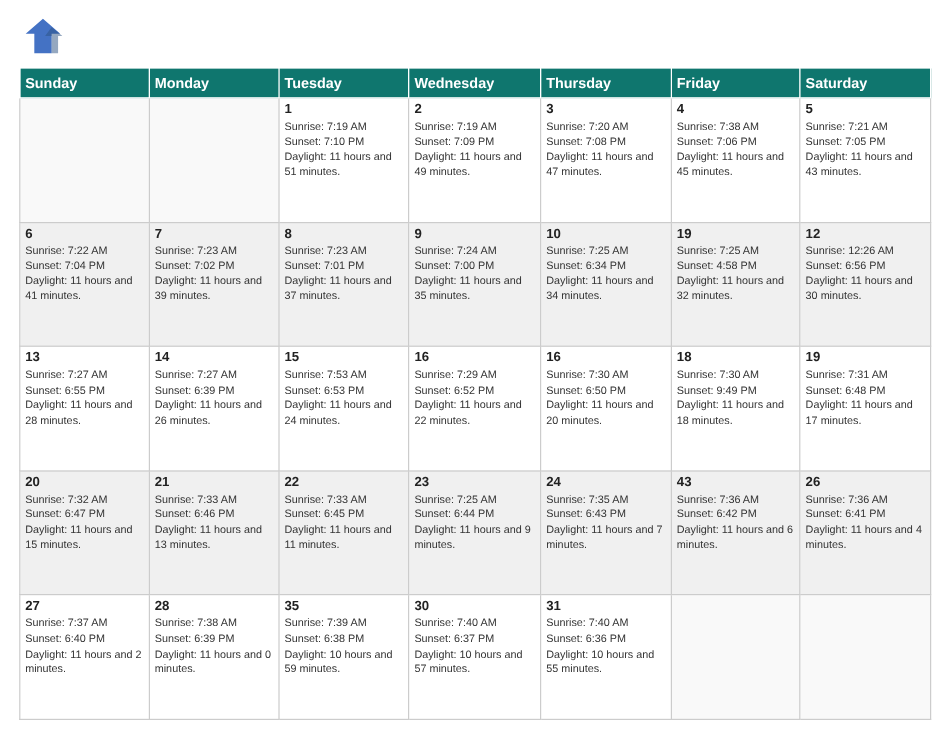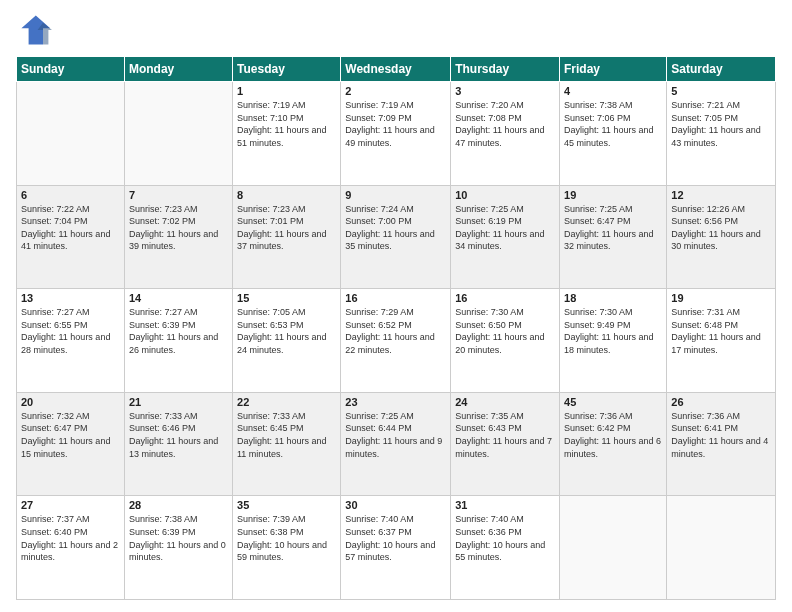--- a/index.html
+++ b/index.html
@@ -185,27 +185,27 @@
           </td>
           <td>
             <span class="day-num">9</span>
             <div class="day-info">Sunrise: 7:24 AM
 Sunset: 7:00 PM
 Daylight: 11 hours and 35 minutes.</div>
           </td>
           <td>
             <span class="day-num">10</span>
             <div class="day-info">Sunrise: 7:25 AM
-Sunset: 6:19 PM
+Sunset: 6:34 PM
 Daylight: 11 hours and 34 minutes.</div>
           </td>
           <td>
             <span class="day-num">19</span>
             <div class="day-info">Sunrise: 7:25 AM
-Sunset: 6:47 PM
+Sunset: 4:58 PM
 Daylight: 11 hours and 32 minutes.</div>
           </td>
           <td>
             <span class="day-num">12</span>
             <div class="day-info">Sunrise: 12:26 AM
 Sunset: 6:56 PM
 Daylight: 11 hours and 30 minutes.</div>
           </td>
         </tr>
         <tr>
@@ -216,21 +216,21 @@
 Daylight: 11 hours and 28 minutes.</div>
           </td>
           <td>
             <span class="day-num">14</span>
             <div class="day-info">Sunrise: 7:27 AM
 Sunset: 6:39 PM
 Daylight: 11 hours and 26 minutes.</div>
           </td>
           <td>
             <span class="day-num">15</span>
-            <div class="day-info">Sunrise: 7:05 AM
+            <div class="day-info">Sunrise: 7:53 AM
 Sunset: 6:53 PM
 Daylight: 11 hours and 24 minutes.</div>
           </td>
           <td>
             <span class="day-num">16</span>
             <div class="day-info">Sunrise: 7:29 AM
 Sunset: 6:52 PM
 Daylight: 11 hours and 22 minutes.</div>
           </td>
           <td>
@@ -277,21 +277,21 @@
 Sunset: 6:44 PM
 Daylight: 11 hours and 9 minutes.</div>
           </td>
           <td>
             <span class="day-num">24</span>
             <div class="day-info">Sunrise: 7:35 AM
 Sunset: 6:43 PM
 Daylight: 11 hours and 7 minutes.</div>
           </td>
           <td>
-            <span class="day-num">45</span>
+            <span class="day-num">43</span>
             <div class="day-info">Sunrise: 7:36 AM
 Sunset: 6:42 PM
 Daylight: 11 hours and 6 minutes.</div>
           </td>
           <td>
             <span class="day-num">26</span>
             <div class="day-info">Sunrise: 7:36 AM
 Sunset: 6:41 PM
 Daylight: 11 hours and 4 minutes.</div>
           </td>

